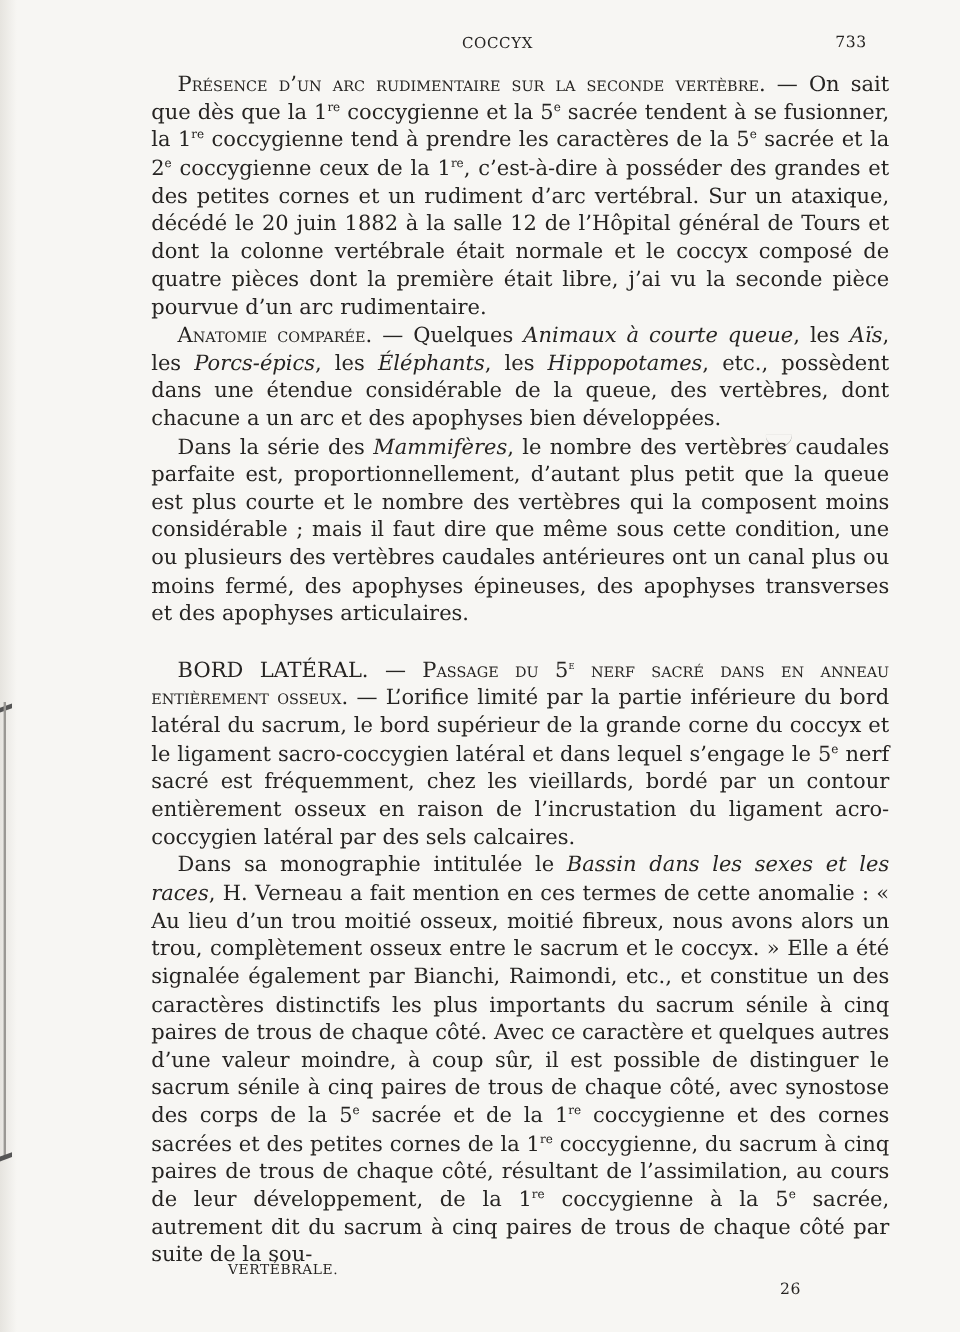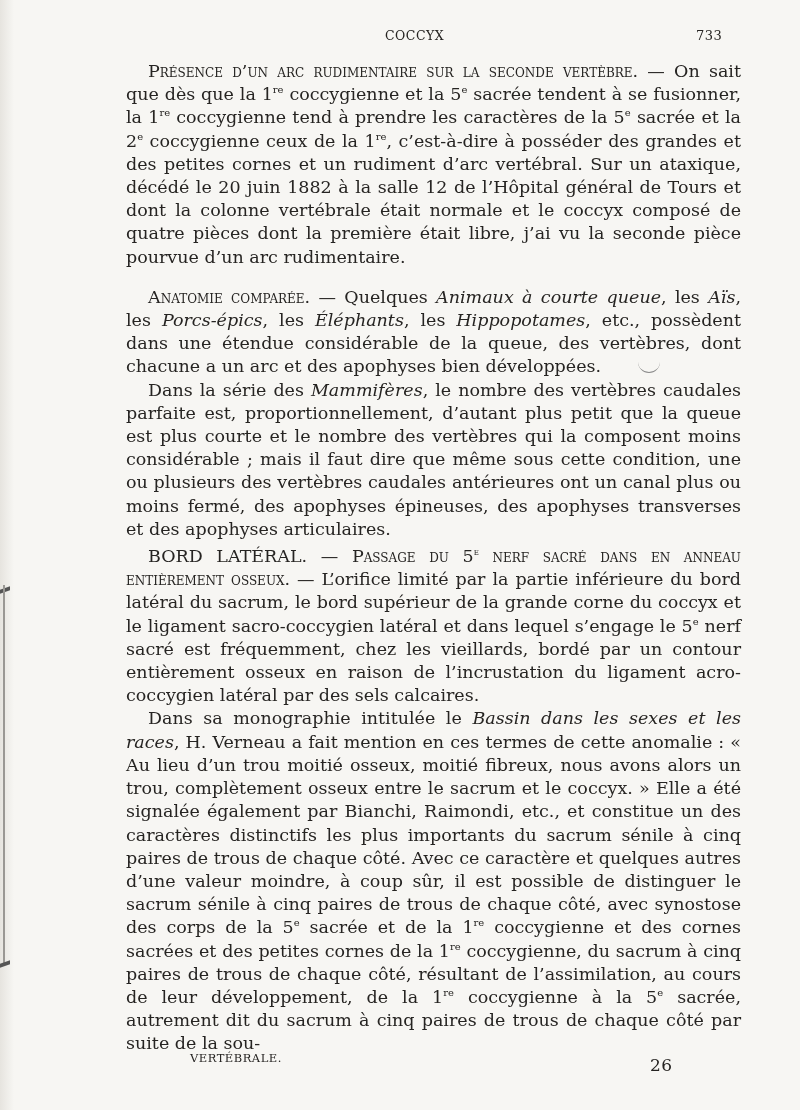--- a/index.html
+++ b/index.html
@@ -24,31 +24,31 @@
     position: absolute; top: 28px; left: 0; width: 734px; height: 20px;
     font-size: 12.5px; letter-spacing: 0.5px;
   }
   .running-title { position: absolute; left: 385px; top: 0; }
   .page-number { position: absolute; left: 696px; top: 0; font-size: 13px; }
   .content {
     position: absolute; left: 126px; top: 60px; width: 615px;
     font-size: 17.5px; line-height: 23.2px; text-align: justify;
   }
   .para { margin: 0; text-indent: 22px; }
-  .para.gap { margin-top: 17px; }
-  .para.gap-lg { margin-top: 4px; }
+  .para.gap { }
+  .para.gap-lg { margin-top: 24px; }
   .sc { font-variant: small-caps; }
   sup { font-size: 10px; line-height: 0; }
   i { font-style: italic; }
   .footer {
     position: absolute; top: 1051px; left: 0; width: 800px; height: 20px;
     font-size: 11.5px; letter-spacing: 0.5px; text-align: right;
   }
   .signature { position: absolute; left: 190px; top: 0; }
-  .sheet-number { position: absolute; left: 650px; top: 4px; font-size: 17px; }
+  .sheet-number { position: absolute; left: 650px; top: 16px; font-size: 13px; }
   .pencil-mark {
     position: absolute; left: 638px; top: 362px; width: 22px; height: 10px;
     border-bottom: 1.5px solid #8a8a8a; border-radius: 0 0 12px 12px;
   }
 </style>
 </head>
 <body>
 
 <div class="page-edge"></div>
 <div class="edge-mark" style="top:588px;"></div>

